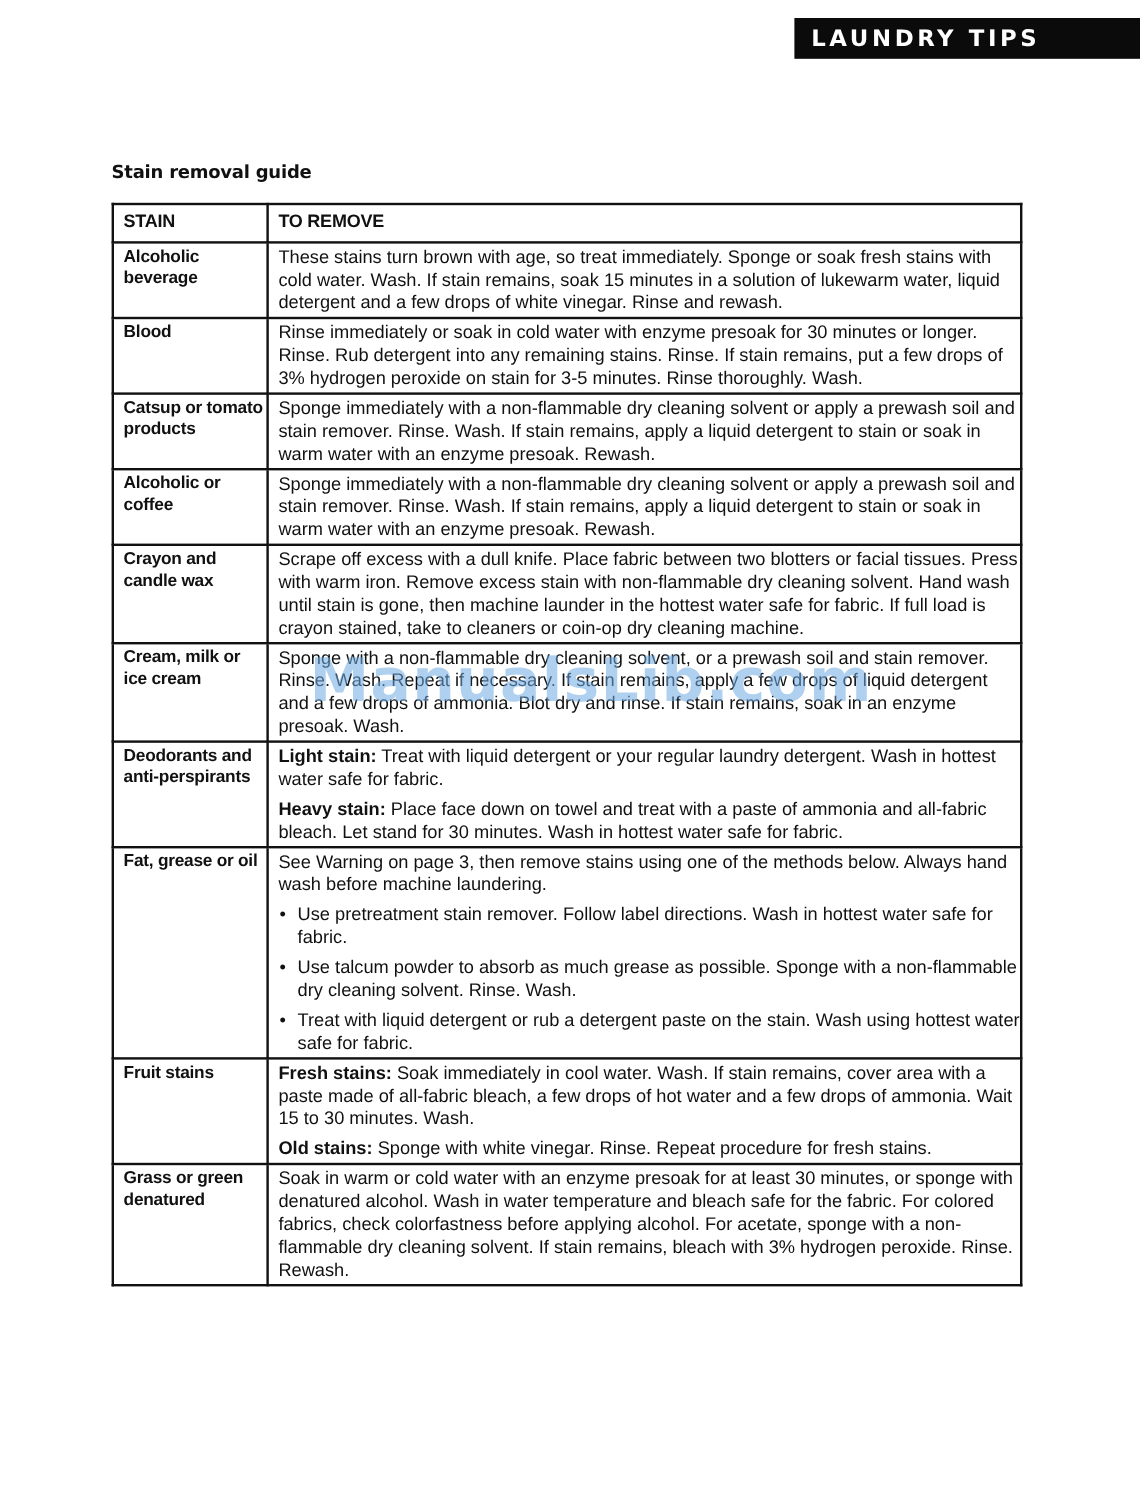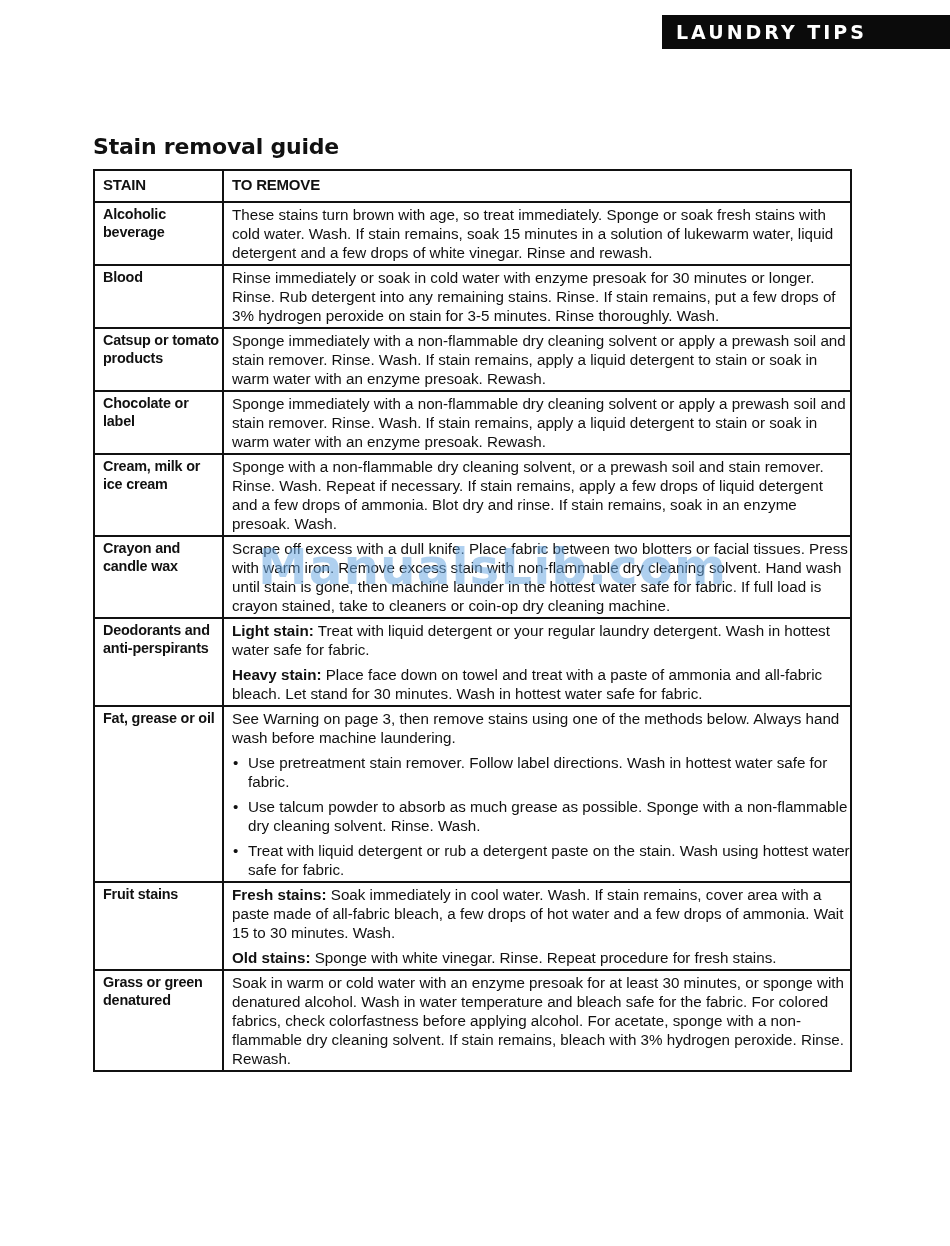--- a/index.html
+++ b/index.html
@@ -9,21 +9,21 @@
     }
     .banner {
       position: absolute; left: 662px; top: 15px; width: 288px; height: 34px;
       background: #0b0b0b; color: #fff;
       font-family: "DejaVu Sans", sans-serif; font-weight: bold;
       font-size: 19px; letter-spacing: 3px;
       line-height: 34px; padding-left: 14px; box-sizing: border-box;
     }
     .page-title {
       position: absolute; left: 93px; top: 134px; margin: 0;
-      font-family: "DejaVu Sans", sans-serif; font-weight: bold; font-size: 22px;
+      font-family: "DejaVu Sans", sans-serif; font-weight: bold; font-size: 15px;
       letter-spacing: -0.2px;
     }
     table.guide {
       position: absolute; left: 93px; top: 169px; width: 757px;
       border-collapse: collapse; table-layout: fixed;
       font-size: 15.2px; line-height: 19px;
     }
     table.guide col.c1 { width: 129px; }
     table.guide col.c2 { width: 628px; }
     table.guide th, table.guide td {
@@ -88,35 +88,35 @@
           <p><span>Rinse immediately or soak in cold water with enzyme presoak for 30 minutes or longer. Rinse. Rub detergent into any remaining stains. Rinse. If stain remains, put a few drops of 3% hydrogen peroxide on stain for 3-5 minutes. Rinse thoroughly. Wash.</span></p>
         </td>
       </tr>
       <tr>
         <td class="stain">Catsup or tomato products</td>
         <td class="remove">
           <p><span>Sponge immediately with a non-flammable dry cleaning solvent or apply a prewash soil and stain remover. Rinse. Wash. If stain remains, apply a liquid detergent to stain or soak in warm water with an enzyme presoak. Rewash.</span></p>
         </td>
       </tr>
       <tr>
-        <td class="stain">Chocolate or label</td>
+        <td class="stain">Alcoholic or coffee</td>
         <td class="remove">
           <p><span>Sponge immediately with a non-flammable dry cleaning solvent or apply a prewash soil and stain remover. Rinse. Wash. If stain remains, apply a liquid detergent to stain or soak in warm water with an enzyme presoak. Rewash.</span></p>
+        </td>
+      </tr>
+      <tr>
+        <td class="stain">Crayon and candle wax</td>
+        <td class="remove">
+          <p><span>Scrape off excess with a dull knife. Place fabric between two blotters or facial tissues. Press with warm iron. Remove excess stain with non-flammable dry cleaning solvent. Hand wash until stain is gone, then machine launder in the hottest water safe for fabric. If full load is crayon stained, take to cleaners or coin-op dry cleaning machine.</span></p>
         </td>
       </tr>
       <tr>
         <td class="stain">Cream, milk or ice cream</td>
         <td class="remove">
           <p><span>Sponge with a non-flammable dry cleaning solvent, or a prewash soil and stain remover. Rinse. Wash. Repeat if necessary. If stain remains, apply a few drops of liquid detergent and a few drops of ammonia. Blot dry and rinse. If stain remains, soak in an enzyme presoak. Wash.</span></p>
-        </td>
-      </tr>
-      <tr>
-        <td class="stain">Crayon and candle wax</td>
-        <td class="remove">
-          <p><span>Scrape off excess with a dull knife. Place fabric between two blotters or facial tissues. Press with warm iron. Remove excess stain with non-flammable dry cleaning solvent. Hand wash until stain is gone, then machine launder in the hottest water safe for fabric. If full load is crayon stained, take to cleaners or coin-op dry cleaning machine.</span></p>
         </td>
       </tr>
       <tr>
         <td class="stain">Deodorants and anti-perspirants</td>
         <td class="remove">
           <p><b>Light stain:</b><span> Treat with liquid detergent or your regular laundry detergent. Wash in hottest water safe for fabric.</span></p>
           <p><b>Heavy stain:</b><span> Place face down on towel and treat with a paste of ammonia and all-fabric bleach. Let stand for 30 minutes. Wash in hottest water safe for fabric.</span></p>
         </td>
       </tr>
       <tr>

